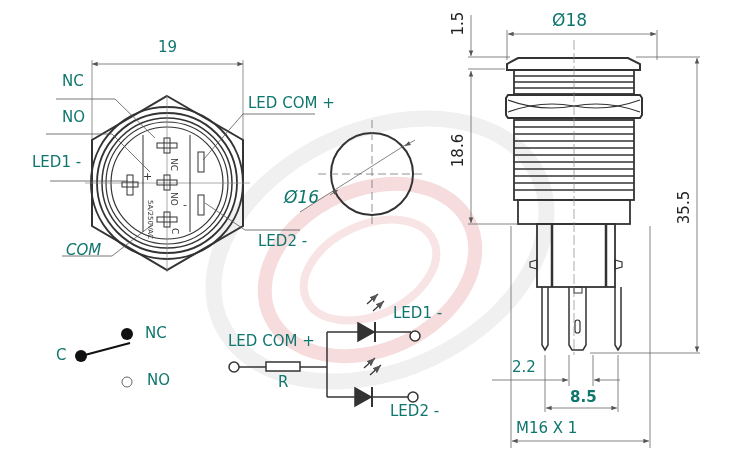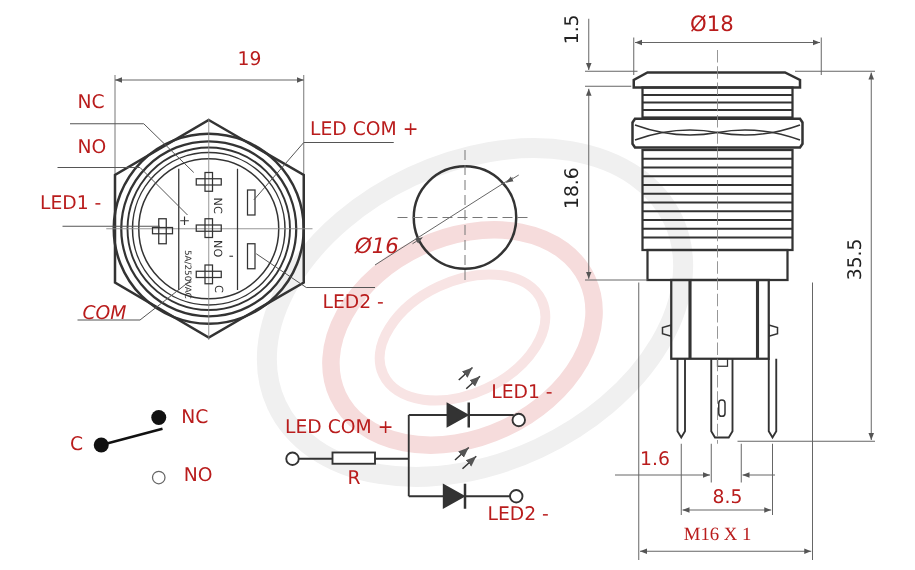--- a/index.html
+++ b/index.html
@@ -1,18 +1,18 @@
 <!DOCTYPE html>
 <html><head>
 <meta charset="utf-8">
 <style>
   html, body { margin:0; padding:0; background:#ffffff; }
   body { width:732px; height:456px; overflow:hidden; position:relative; font-family:"DejaVu Sans", sans-serif; }
   #canvas { position:absolute; left:0; top:0; width:732px; height:456px; }
-  .lbl { position:absolute; font-family:"DejaVu Sans", sans-serif; font-size:15px; color:#b91c1c; white-space:nowrap; line-height:1; }
+  .lbl { position:absolute; font-family:"DejaVu Sans", sans-serif; font-size:15px; color:#0f766e; white-space:nowrap; line-height:1; }
   .vlbl { position:absolute; font-family:"DejaVu Sans", sans-serif; font-size:15px; color:#222; white-space:nowrap; transform:rotate(-90deg); transform-origin:center center; line-height:1; }
 </style>
 </head>
 <body>
 
 <svg id="canvas" width="732" height="456" viewBox="0 0 732 456" xmlns="http://www.w3.org/2000/svg">
   <defs>
     <marker id="arr" viewBox="0 0 10 10" refX="10" refY="5" markerWidth="7" markerHeight="7" orient="auto-start-reverse">
       <path d="M0,1 L10,5 L0,9 z" fill="#555"></path>
     </marker>
@@ -182,37 +182,37 @@
 
     <g stroke-width="1.2">
       <line x1="367" y1="304" x2="378" y2="294" marker-end="url(#arr)"></line>
     <line x1="373" y1="311" x2="384" y2="301" marker-end="url(#arr)"></line>
       <line x1="364" y1="368" x2="375" y2="358" marker-end="url(#arr)"></line>
       <line x1="370" y1="375" x2="381" y2="365" marker-end="url(#arr)"></line>
     </g>
   </g>
 </svg>
 
-<div class="lbl" style="left:158px;top:40px;margin-left:32px;">19</div>
+<div class="lbl" style="left:158px;top:40px;">19</div>
 <div class="lbl" style="left:62px;top:74px;">NC</div>
 <div class="lbl" style="left:62px;top:110px;">NO</div>
 <div class="lbl" style="left:32px;top:155px;">LED1 -</div>
 <div class="lbl" style="left:66px;top:243px;font-style:italic;">COM</div>
 <div class="lbl" style="left:248px;top:96px;">LED COM +</div>
 <div class="lbl" style="left:258px;top:234px;">LED2 -</div>
 
 <div class="lbl" style="left:284px;top:189px;font-size:17px;font-style:italic;">Ø16</div>
 
 <div class="lbl" style="left:552px;top:12px;font-size:17px;">Ø18</div>
 <div class="vlbl" style="left:443px;top:16px;width:30px;text-align:center;">1.5</div>
 <div class="vlbl" style="left:438px;top:143px;width:40px;text-align:center;">18.6</div>
 <div class="vlbl" style="left:664px;top:200px;width:40px;text-align:center;">35.5</div>
-<div class="lbl" style="left:512px;top:360px;">1.6</div>
-<div class="lbl" style="left:570px;top:390px;">8.5</div>
-<div class="lbl" style="left:547px;top:421px;font-family:Liberation Serif, serif;">M16 X 1</div>
+<div class="lbl" style="left:512px;top:360px;">2.2</div>
+<div class="lbl" style="left:570px;top:390px;font-weight:bold;">8.5</div>
+<div class="lbl" style="left:516px;top:421px;">M16 X 1</div>
 
 <div class="lbl" style="left:56px;top:348px;">C</div>
 <div class="lbl" style="left:145px;top:326px;">NC</div>
 <div class="lbl" style="left:147px;top:373px;">NO</div>
 
 <div class="lbl" style="left:228px;top:334px;">LED COM +</div>
 <div class="lbl" style="left:278px;top:375px;">R</div>
 <div class="lbl" style="left:393px;top:306px;">LED1 -</div>
 <div class="lbl" style="left:390px;top:404px;">LED2 -</div>
 

